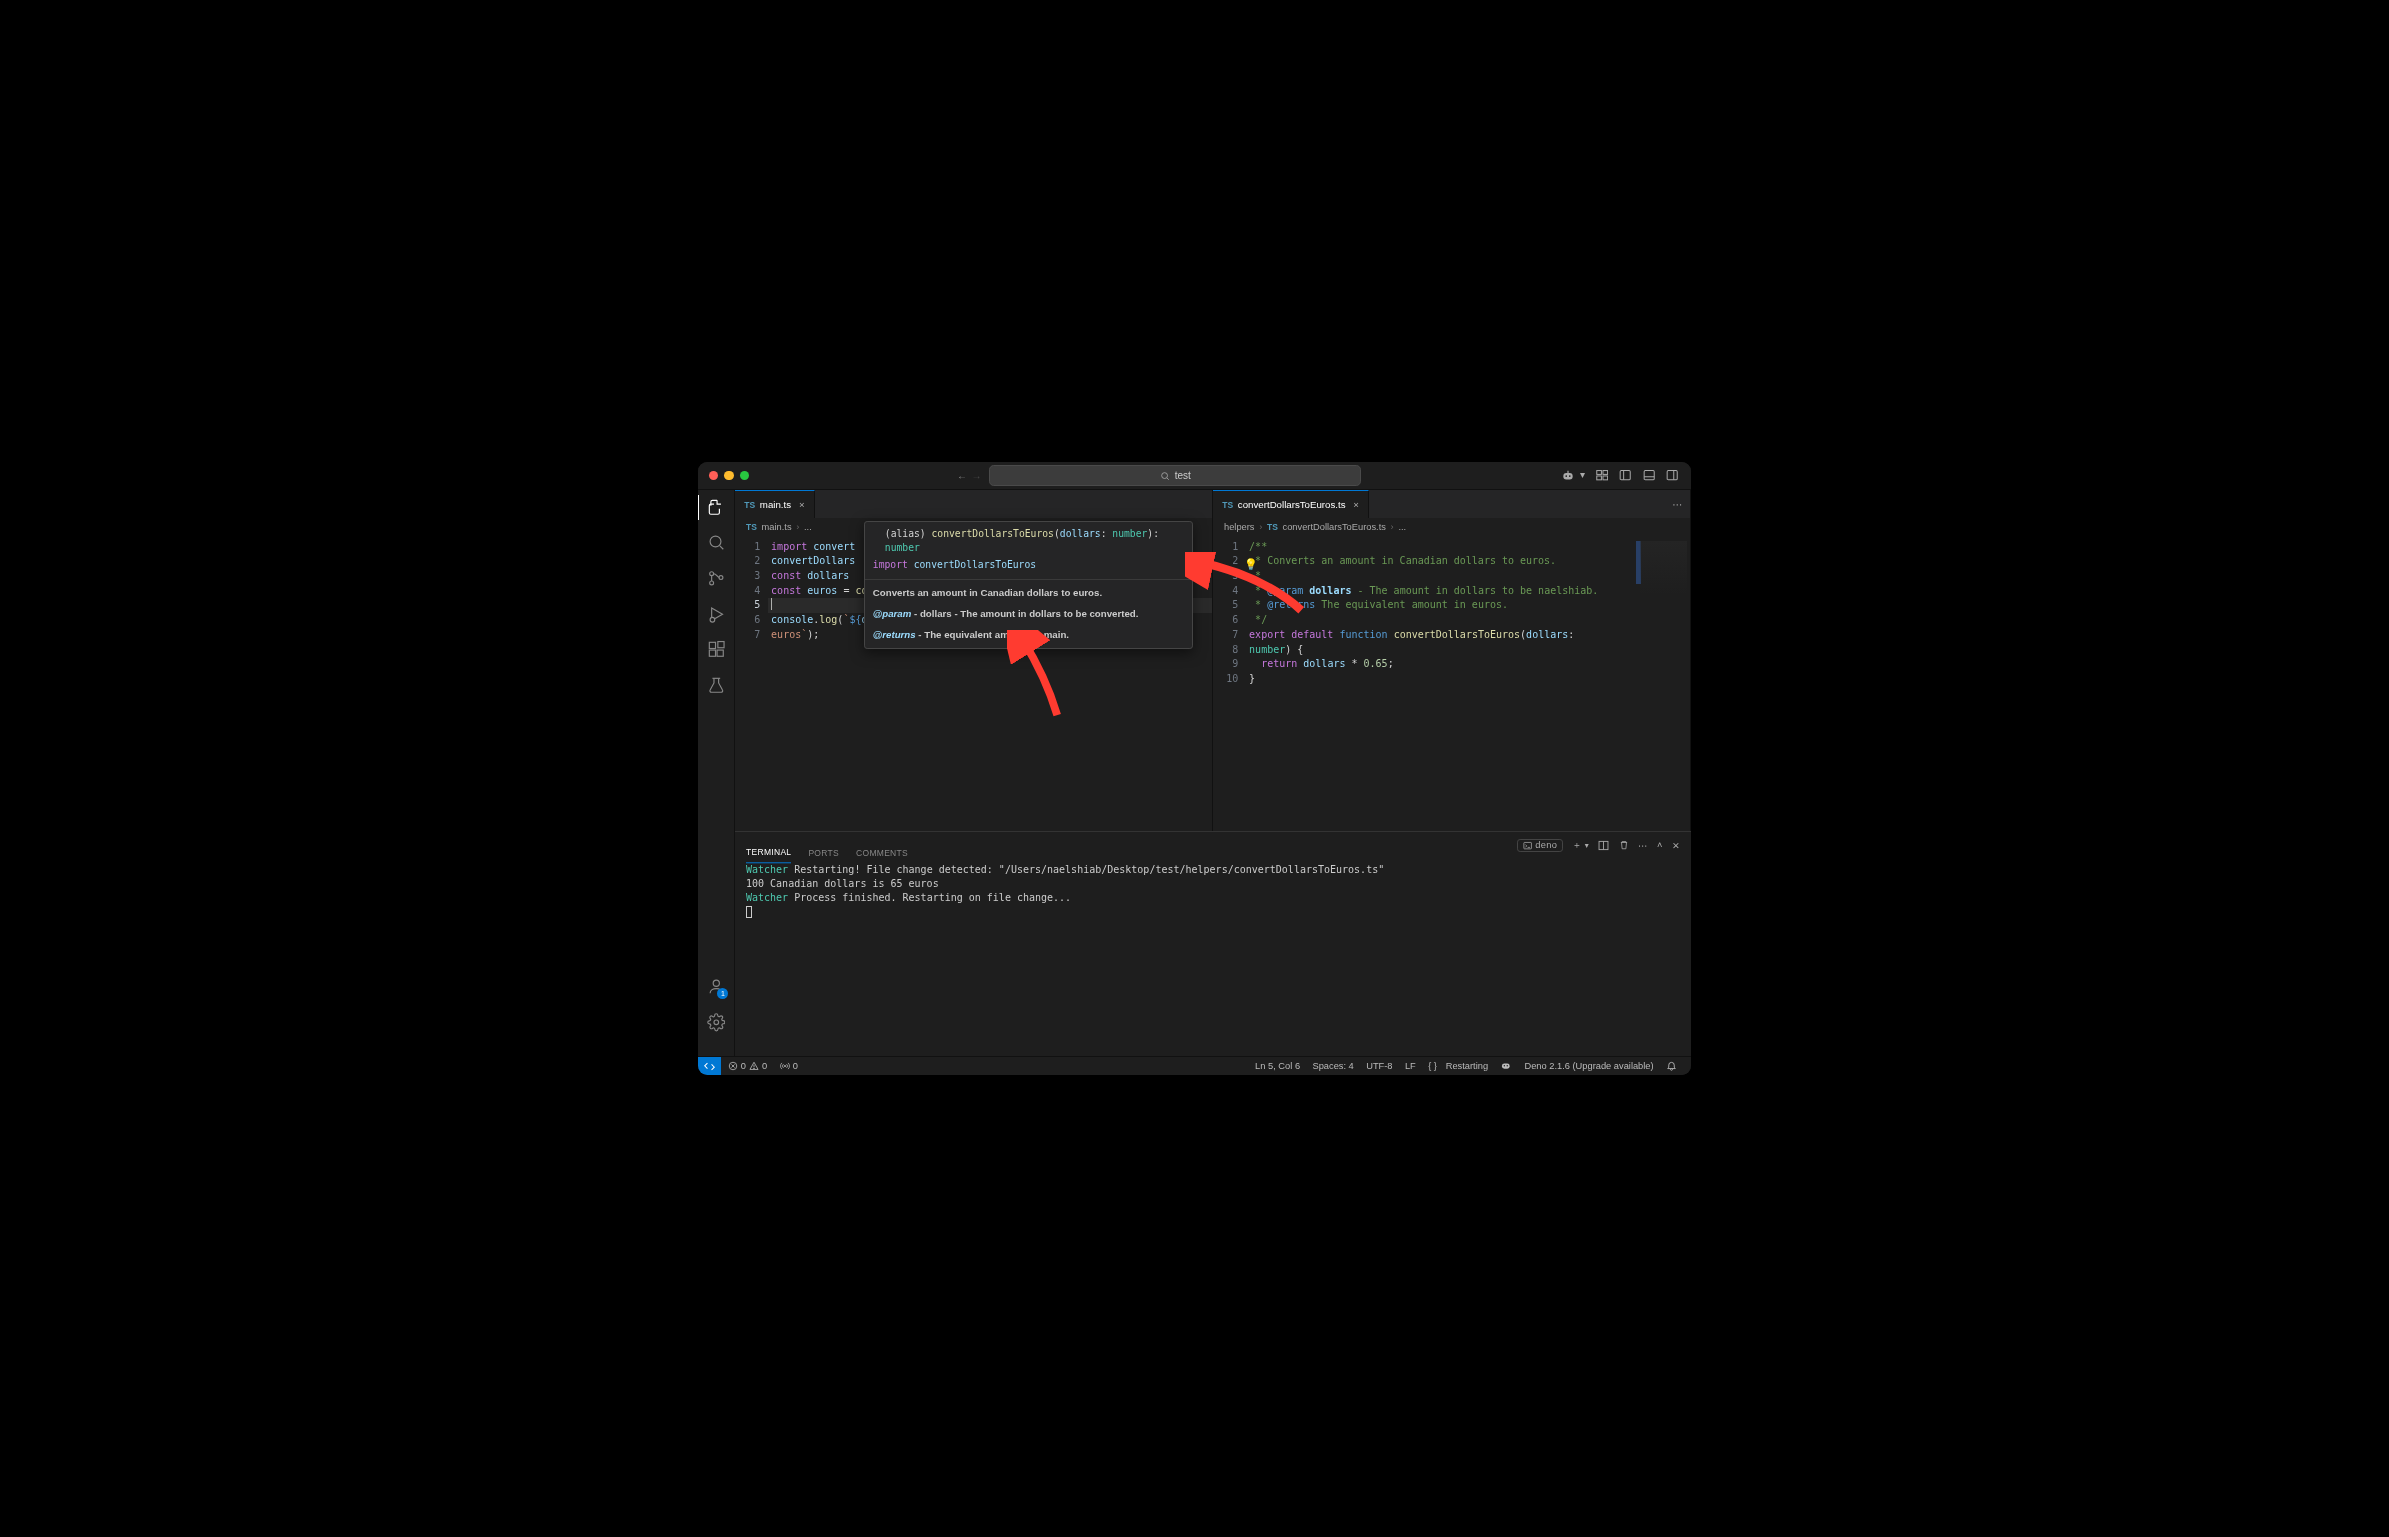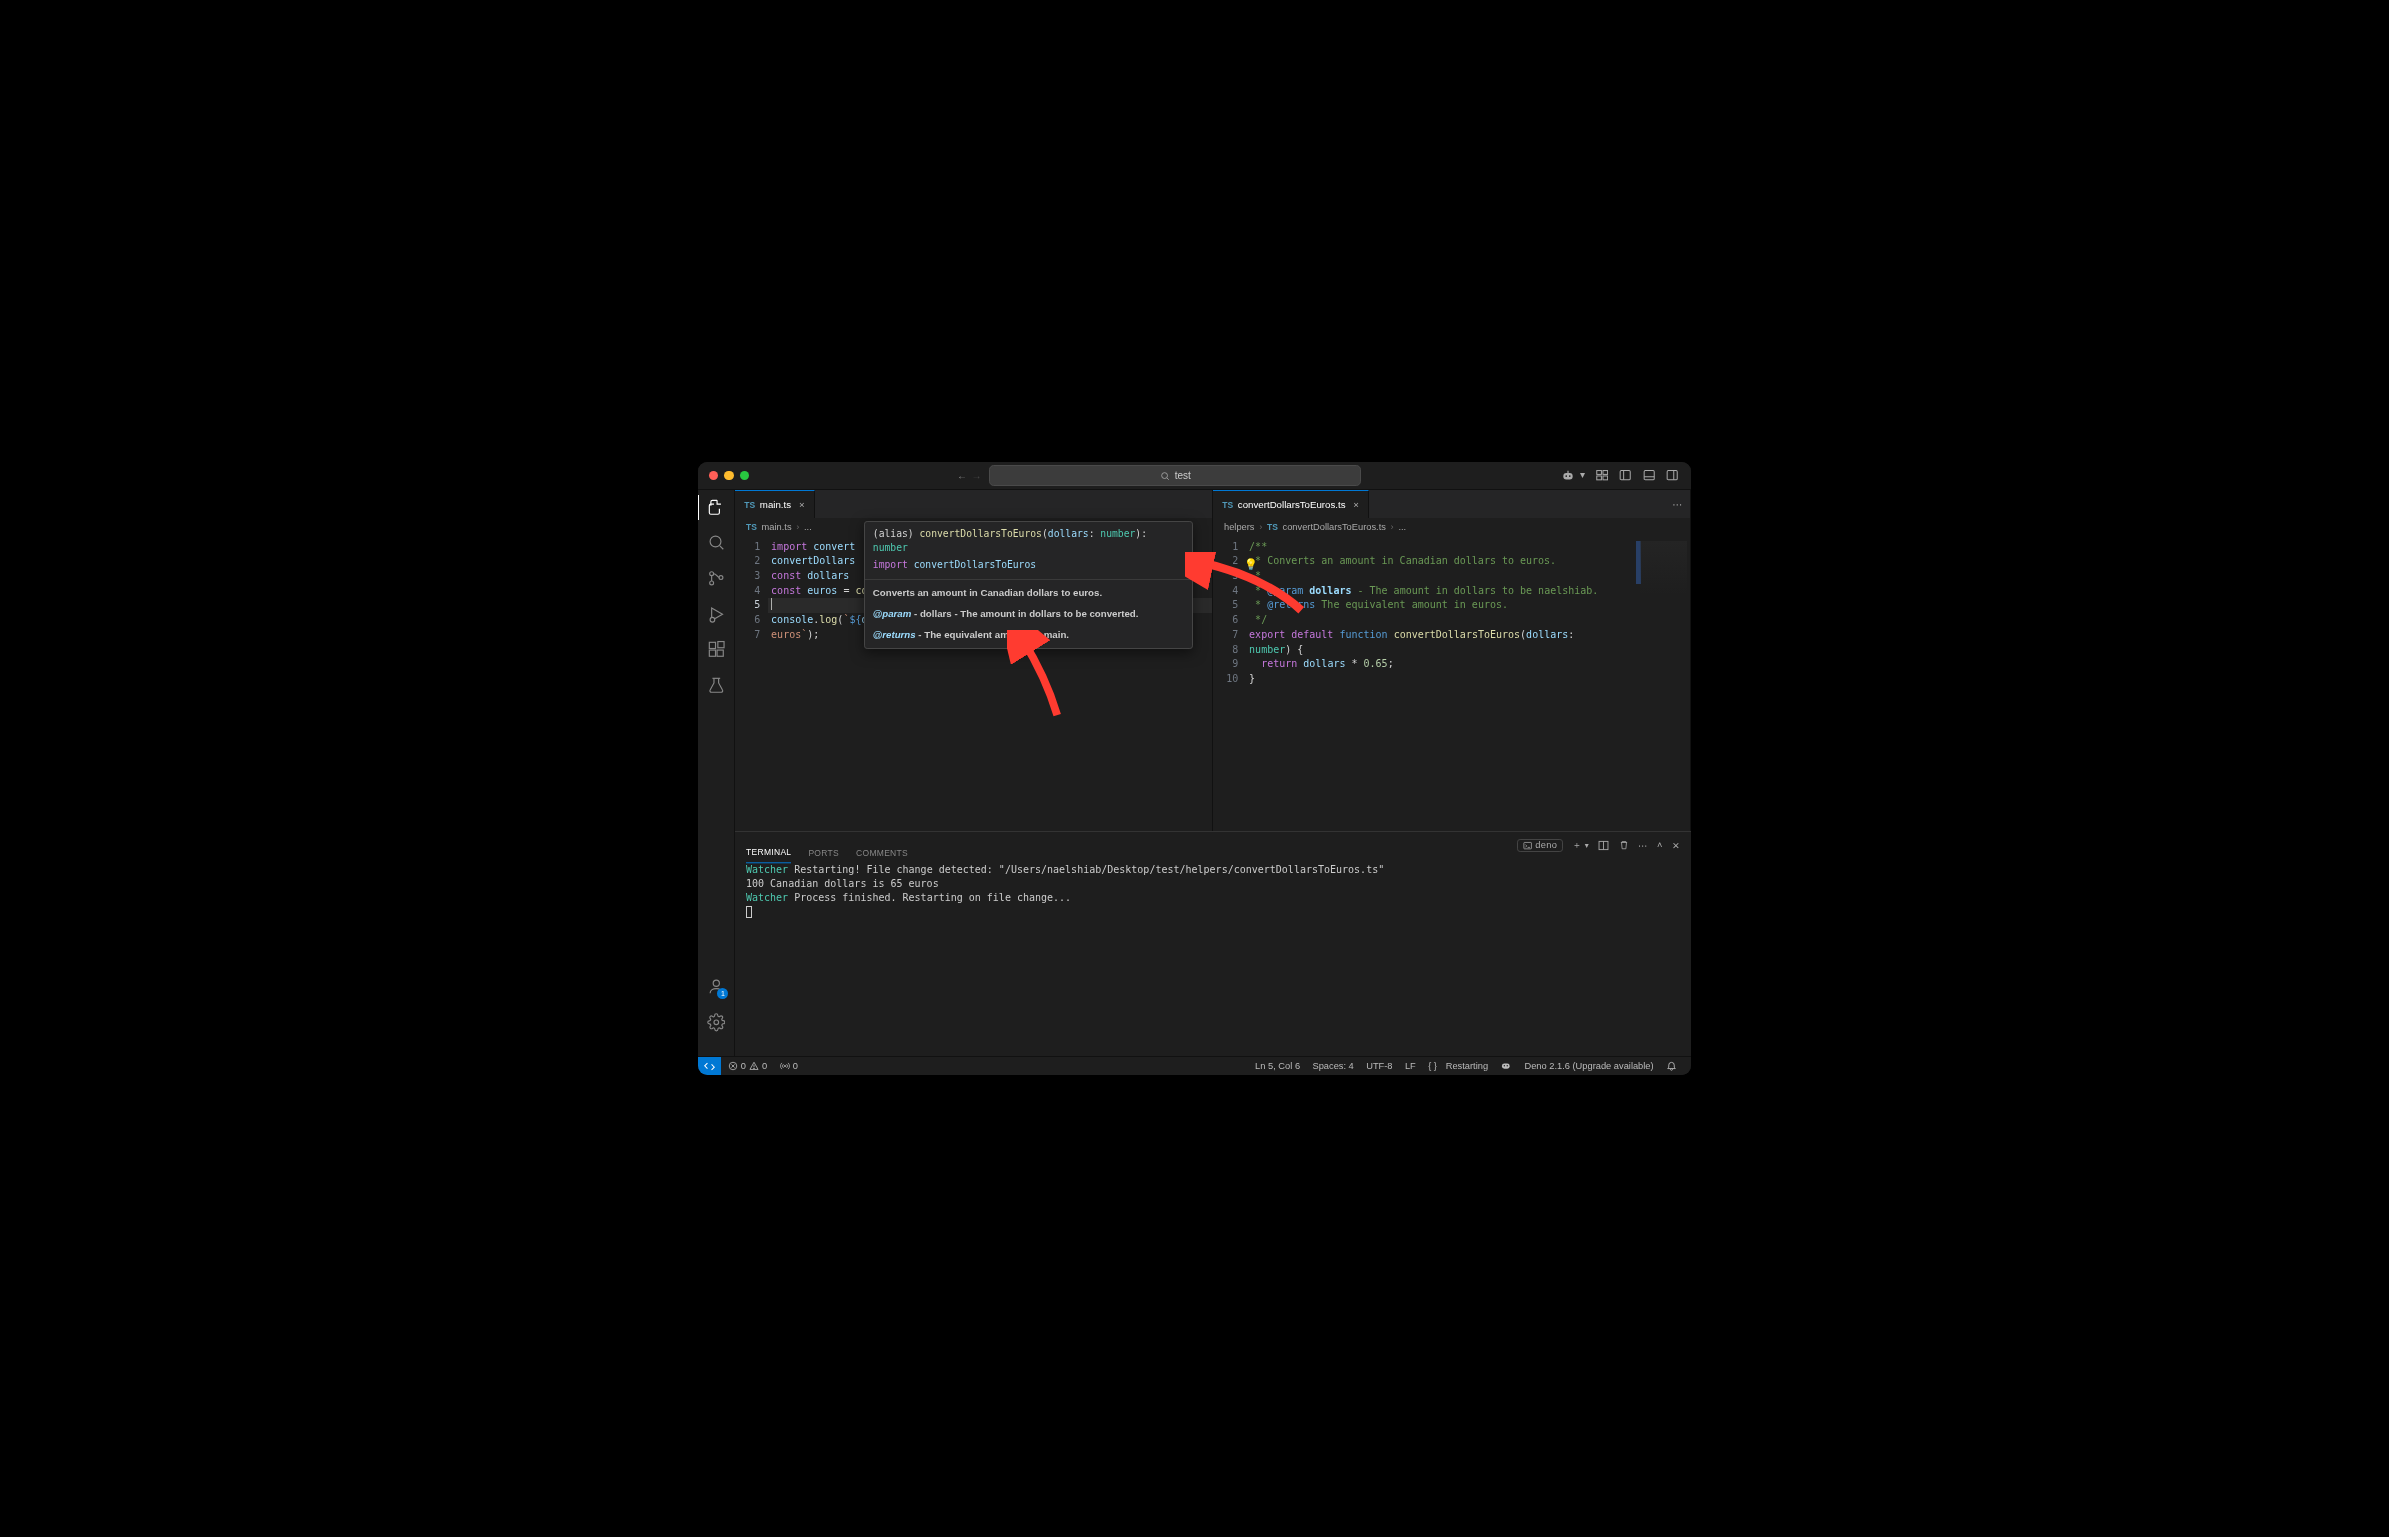--- a/index.html
+++ b/index.html
@@ -119,21 +119,21 @@
     position:absolute; left:129px; top:31px;
     width:329px;
     background:#252526;
     border:0.8px solid #454545;
     box-shadow:0 3.1px 12.4px rgba(0,0,0,.5);
     border-radius:3.1px;
     font-family:Menlo,Consolas,monospace;
     font-size:9.7px; line-height:14.7px;
     z-index:10;
   }
-  .hover .sig{padding:4.7px 7.8px 1.6px;}
+  .hover .sig{padding:4.7px 7.8px 1.6px;margin-left:12px;}
   .hover .imp{padding:0 7.8px 6.2px;}
   .hover hr{border:none;border-top:0.8px solid #3a3a3a;}
   .hover .doc{padding:6.2px 7.8px; font-family:-apple-system,sans-serif; color:#ccc;font-weight:bold;}
   .hover .doc p{margin-bottom:6.2px;}
   .hover .doc em{font-style:italic;color:#9cdcfe;}
 
   
   .minimap {
     width:54px; background:#1e1e1e; position:relative;
   }

